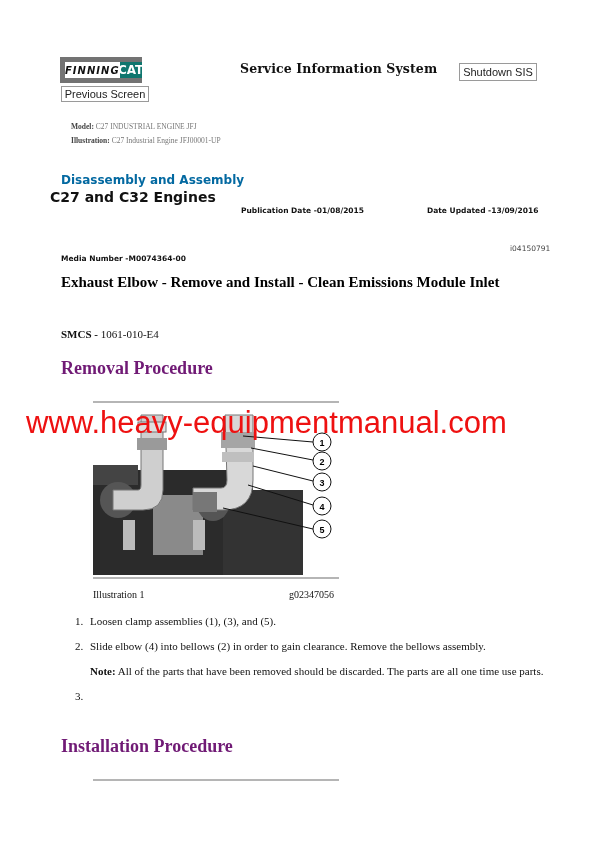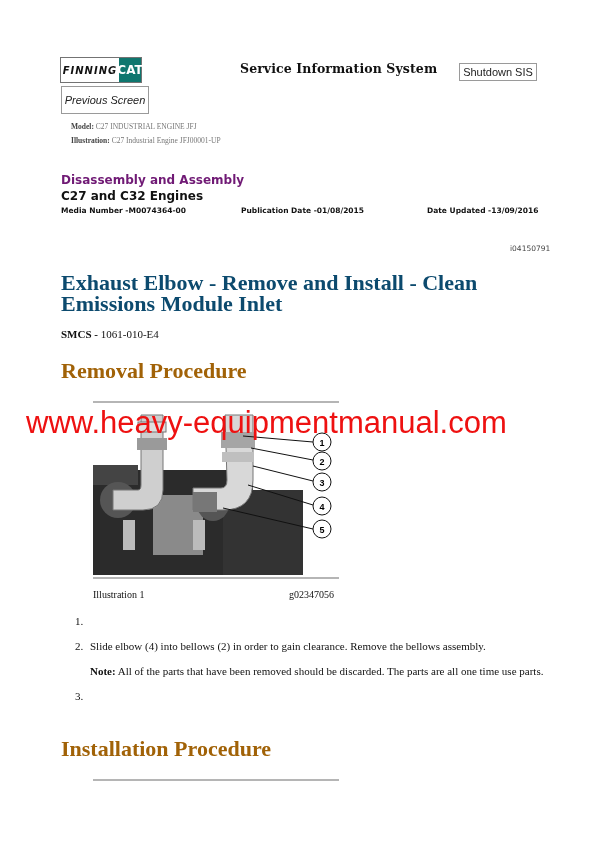--- a/index.html
+++ b/index.html
@@ -4,38 +4,38 @@
 <style>
   * { box-sizing: border-box; margin: 0; padding: 0; }
   html, body { width: 600px; height: 849px; background: #ffffff; overflow: hidden; }
   body { position: relative; font-family: "Liberation Serif", serif; color: #111; }
 
   .abs { position: absolute; }
 
   
   .logo {
     left: 60px; top: 57px; width: 82px; height: 26px;
-    border: 1px solid #737373; background: #fff;
+    border: 5px solid #737373; background: #fff;
     display: flex; align-items: stretch;
   }
   .logo .finning {
     flex: 1; display: flex; align-items: center; justify-content: center;
     font-family: "DejaVu Sans", sans-serif; font-weight: bold; font-style: italic;
     font-size: 10px; letter-spacing: 1px; color: #111;
   }
   .logo .cat {
     width: 22px; background: #0f766e; color: #fff;
     display: flex; align-items: center; justify-content: center;
     font-family: "DejaVu Sans", sans-serif; font-weight: bold; font-size: 12px;
   }
   .prev-btn {
-    left: 61px; top: 86px; width: 88px; height: 28px;
+    left: 61px; top: 86px; width: 88px; height: 16px;
     border: 1px solid #9a9a9a; background: #fff;
     font-family: "Liberation Sans", sans-serif; font-size: 11px; color: #222;
-    display: flex; align-items: center; justify-content: center; cursor: pointer; font-style: italic;
+    display: flex; align-items: center; justify-content: center; cursor: pointer;
   }
   .sis-title {
     left: 240px; top: 61px;
     font-family: "DejaVu Serif", serif; font-weight: bold; font-size: 12.5px; color: #111;
     letter-spacing: 0.1px;
   }
   .shutdown-btn {
     left: 459px; top: 63px; width: 78px; height: 18px;
     border: 1px solid #9a9a9a; background: #fff;
     font-family: "Liberation Sans", sans-serif; font-size: 11px; color: #222;
@@ -43,30 +43,30 @@
   }
 
   
   .prodinfo { left: 61px; top: 120px; font-family: "DejaVu Sans", sans-serif; font-size: 7.5px; line-height: 14px; color: #777; }
   .prodinfo .row { white-space: nowrap; }
   .prodinfo .lbl { color: #444; font-weight: bold; }
   .prodinfo .chev { color: #666; font-size: 8px; margin-right: 3px; }
   .indent { padding-left: 10px; font-family: Liberation Serif, serif; }
 
   
-  .doc-title { left: 61px; top: 173px; font-family: "DejaVu Sans", sans-serif; font-weight: bold; font-size: 12px; color: #701a75; }
-  .doc-sub { left: 61px; top: 189px; font-family: "DejaVu Sans", sans-serif; font-weight: bold; font-size: 12px; color: #111; }
+  .doc-title { left: 61px; top: 173px; font-family: "DejaVu Sans", sans-serif; font-weight: bold; font-size: 12px; color: #0369a1; }
+  .doc-sub { left: 50px; top: 189px; font-family: "DejaVu Sans", sans-serif; font-weight: bold; font-size: 14px; color: #111; }
   .meta { top: 206px; font-family: "DejaVu Sans", sans-serif; font-weight: bold; font-size: 7.5px; color: #111; white-space: nowrap; }
 
   .ref-id { left: 497px; top: 244px; font-family: "DejaVu Sans", sans-serif; font-size: 7.5px; color: #444; padding-left: 13px; }
 
-  .h1 { left: 61px; top: 272px; width: 470px; font-family: "Liberation Serif", serif; font-weight: bold; font-size: 22px; line-height: 21px; color: #0c4a6e; }
+  .h1 { left: 61px; top: 272px; width: 470px; font-family: "Liberation Serif", serif; font-weight: bold; font-size: 15px; line-height: 21px; color: #000000; }
   .smcs { left: 61px; top: 328px; font-size: 11px; color: #111; }
   .smcs b { font-weight: bold; }
-  .h2 { left: 61px; font-family: "Liberation Serif", serif; font-weight: bold; font-size: 22px; color: #a16207; text-align: right; }
+  .h2 { left: 61px; font-family: "Liberation Serif", serif; font-weight: bold; font-size: 18px; color: #701a75; text-align: right; }
 
   .rule { height: 2px; background: #b5b5b5; }
 
   
   .illus { left: 93px; top: 410px; width: 245px; height: 165px; }
   .caption { top: 589px; font-size: 10px; color: #111; }
 
   
   .steps { left: 75px; top: 614px; width: 470px; font-size: 11px; line-height: 14px; color: #111; }
   .step { display: flex; margin-bottom: 11px; }
@@ -97,21 +97,21 @@
     <span>C27 INDUSTRIAL ENGINE JFJ</span>
   </div>
   <div class="row indent">
     <span class="lbl">Illustration:</span>
     <span>C27 Industrial Engine JFJ00001-UP</span>
   </div>
 </div>
 
 <div class="abs doc-title">Disassembly and Assembly</div>
 <div class="abs doc-sub">C27 and C32 Engines</div>
-<div class="abs meta" style="left:61px;">Media Number -M0074364-00</div>
+<div class="abs meta" style="left:61px;margin-top:48px;">Media Number -M0074364-00</div>
 <div class="abs meta" style="left:241px;">Publication Date -01/08/2015</div>
 <div class="abs meta" style="left:421px;padding-left:6px;">Date Updated -13/09/2016</div>
 
 <div class="abs ref-id">i04150791</div>
 
 <div class="abs h1">Exhaust Elbow - Remove and Install - Clean Emissions Module Inlet</div>
 <div class="abs smcs">
   <b>SMCS -</b>
   <span>1061-010-E4</span>
 </div>
@@ -163,20 +163,21 @@
   </svg>
 </div>
 
 <div class="abs rule" style="left:93px; top:577px; width:246px;"></div>
 <div class="abs caption" style="left:93px;">Illustration 1</div>
 <div class="abs caption" style="left:289px;">g02347056</div>
 
 <div class="abs steps">
   <div class="step">
     <span class="num">1.</span>
+    <span>Loosen clamp assemblies (1), (3), and (5).</span>
   </div>
   <div class="step">
     <span class="num">2.</span>
     <span>Slide elbow (4) into bellows (2) in order to gain clearance. Remove the bellows assembly.</span>
   </div>
   <div class="note">
     <b>Note:</b>
     <span>All of the parts that have been removed should be discarded. The parts are all one time use parts.</span>
   </div>
   <div class="step">

